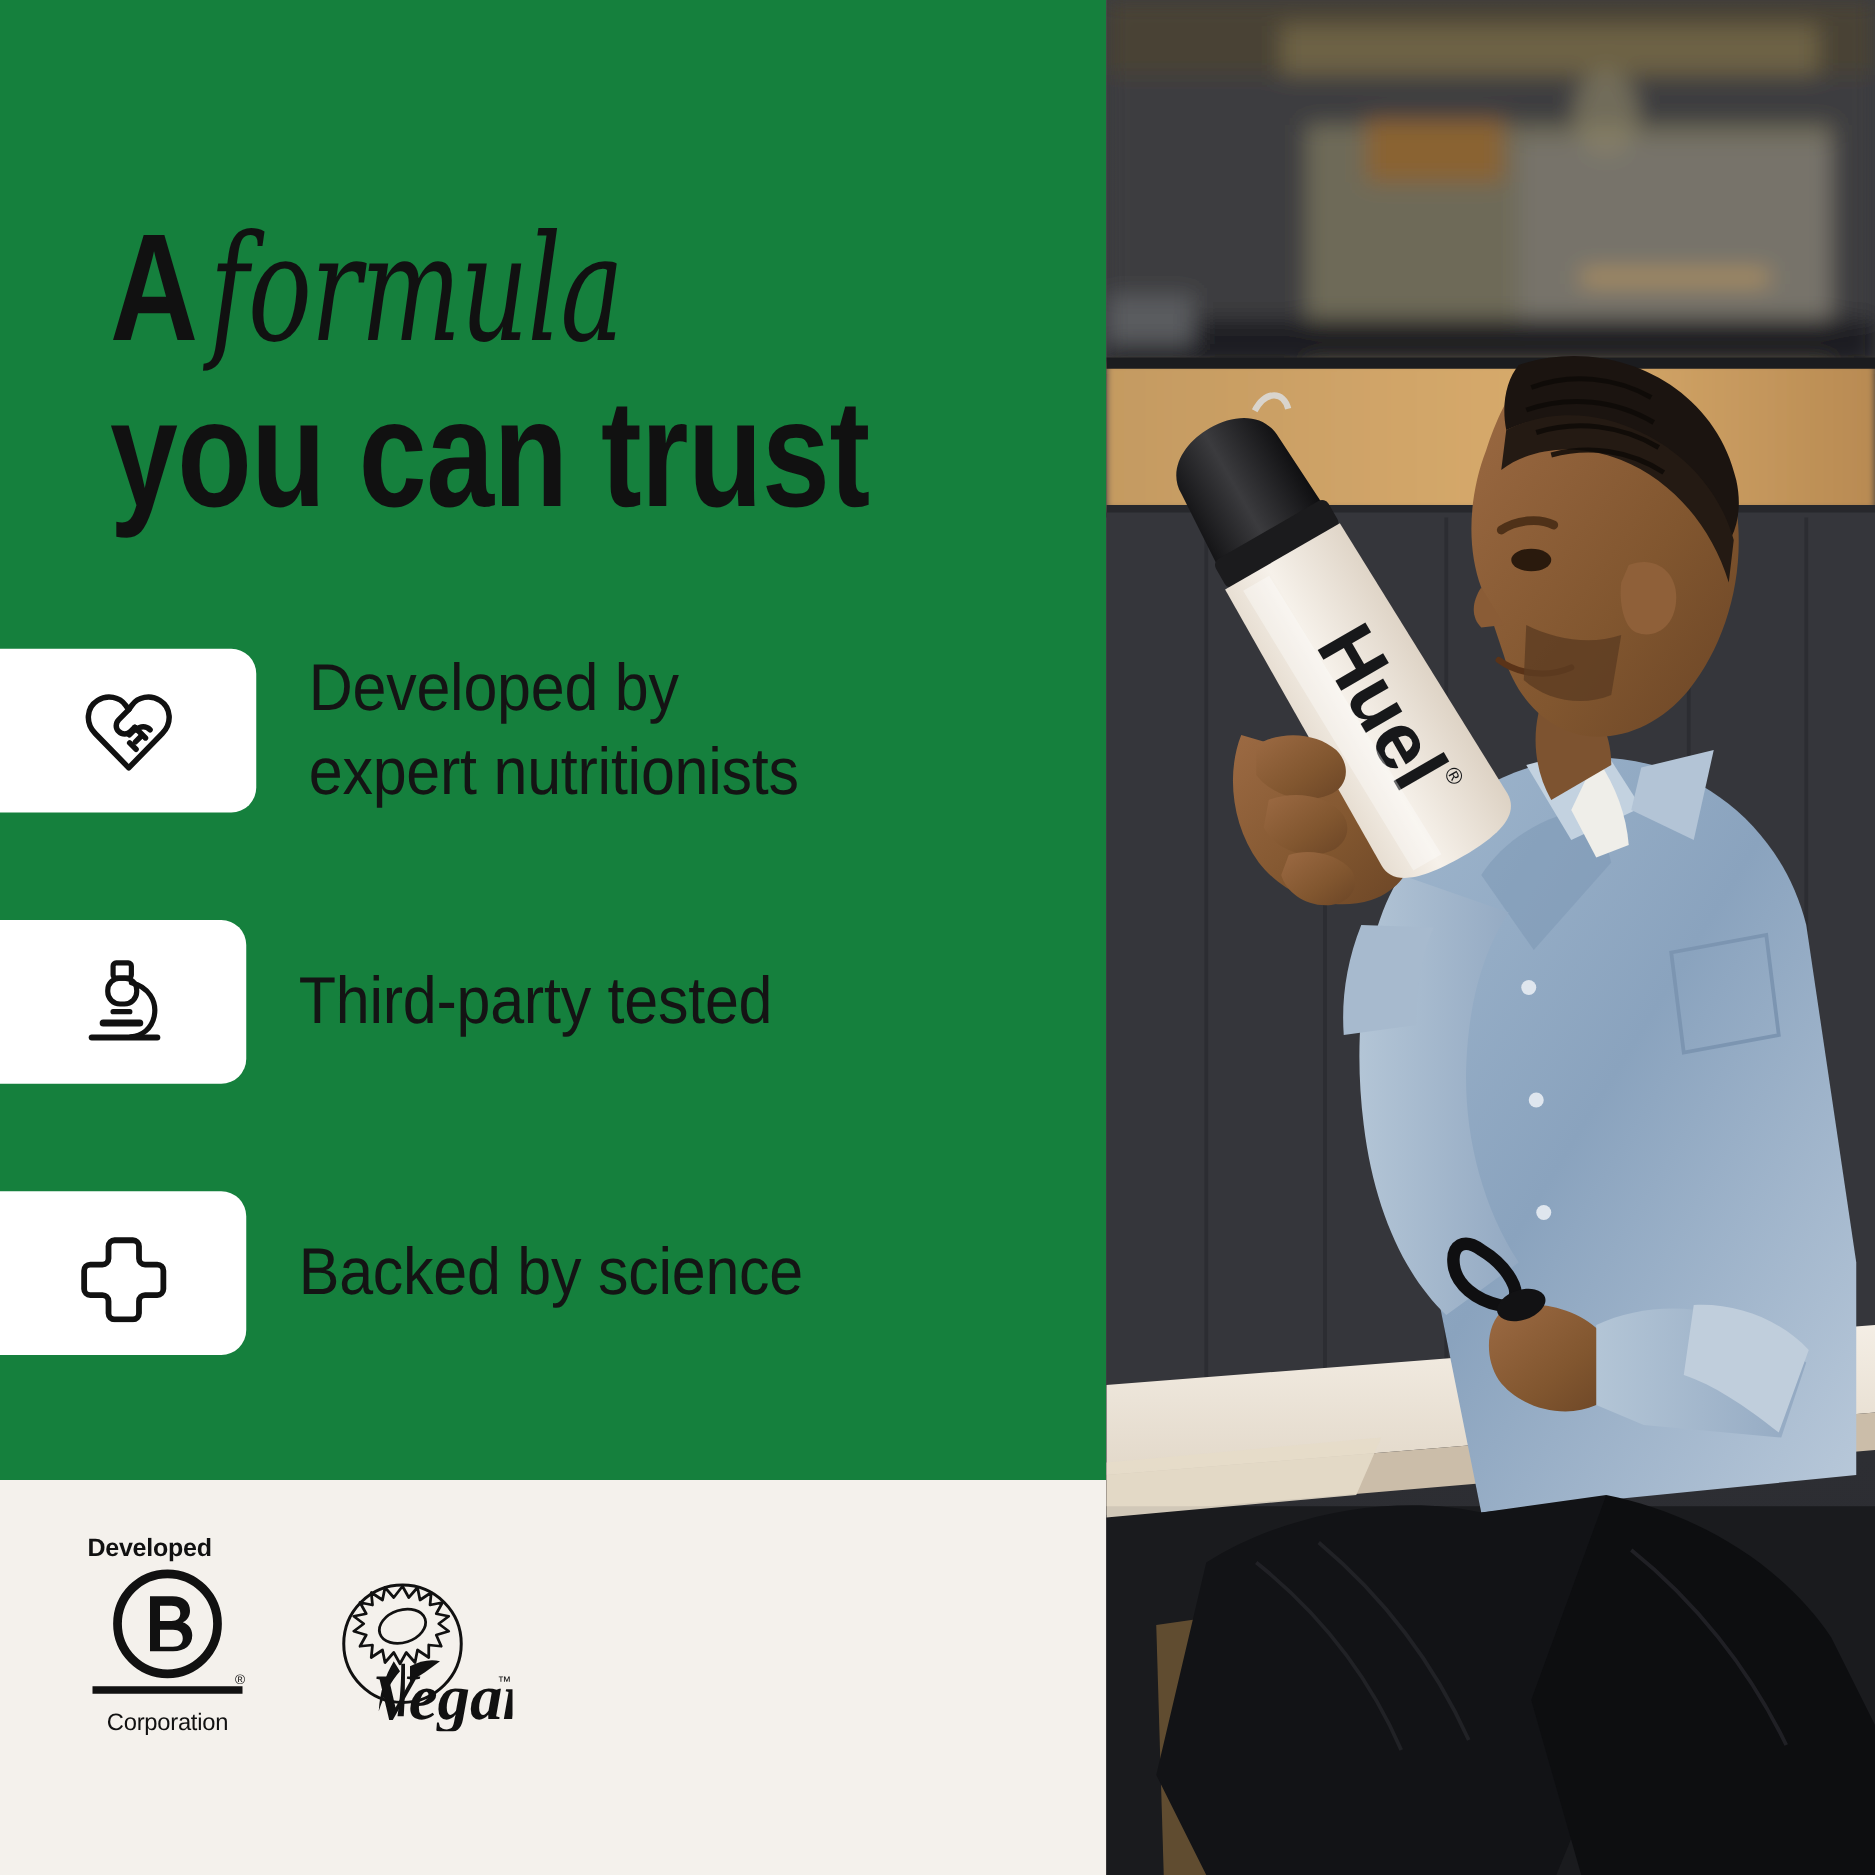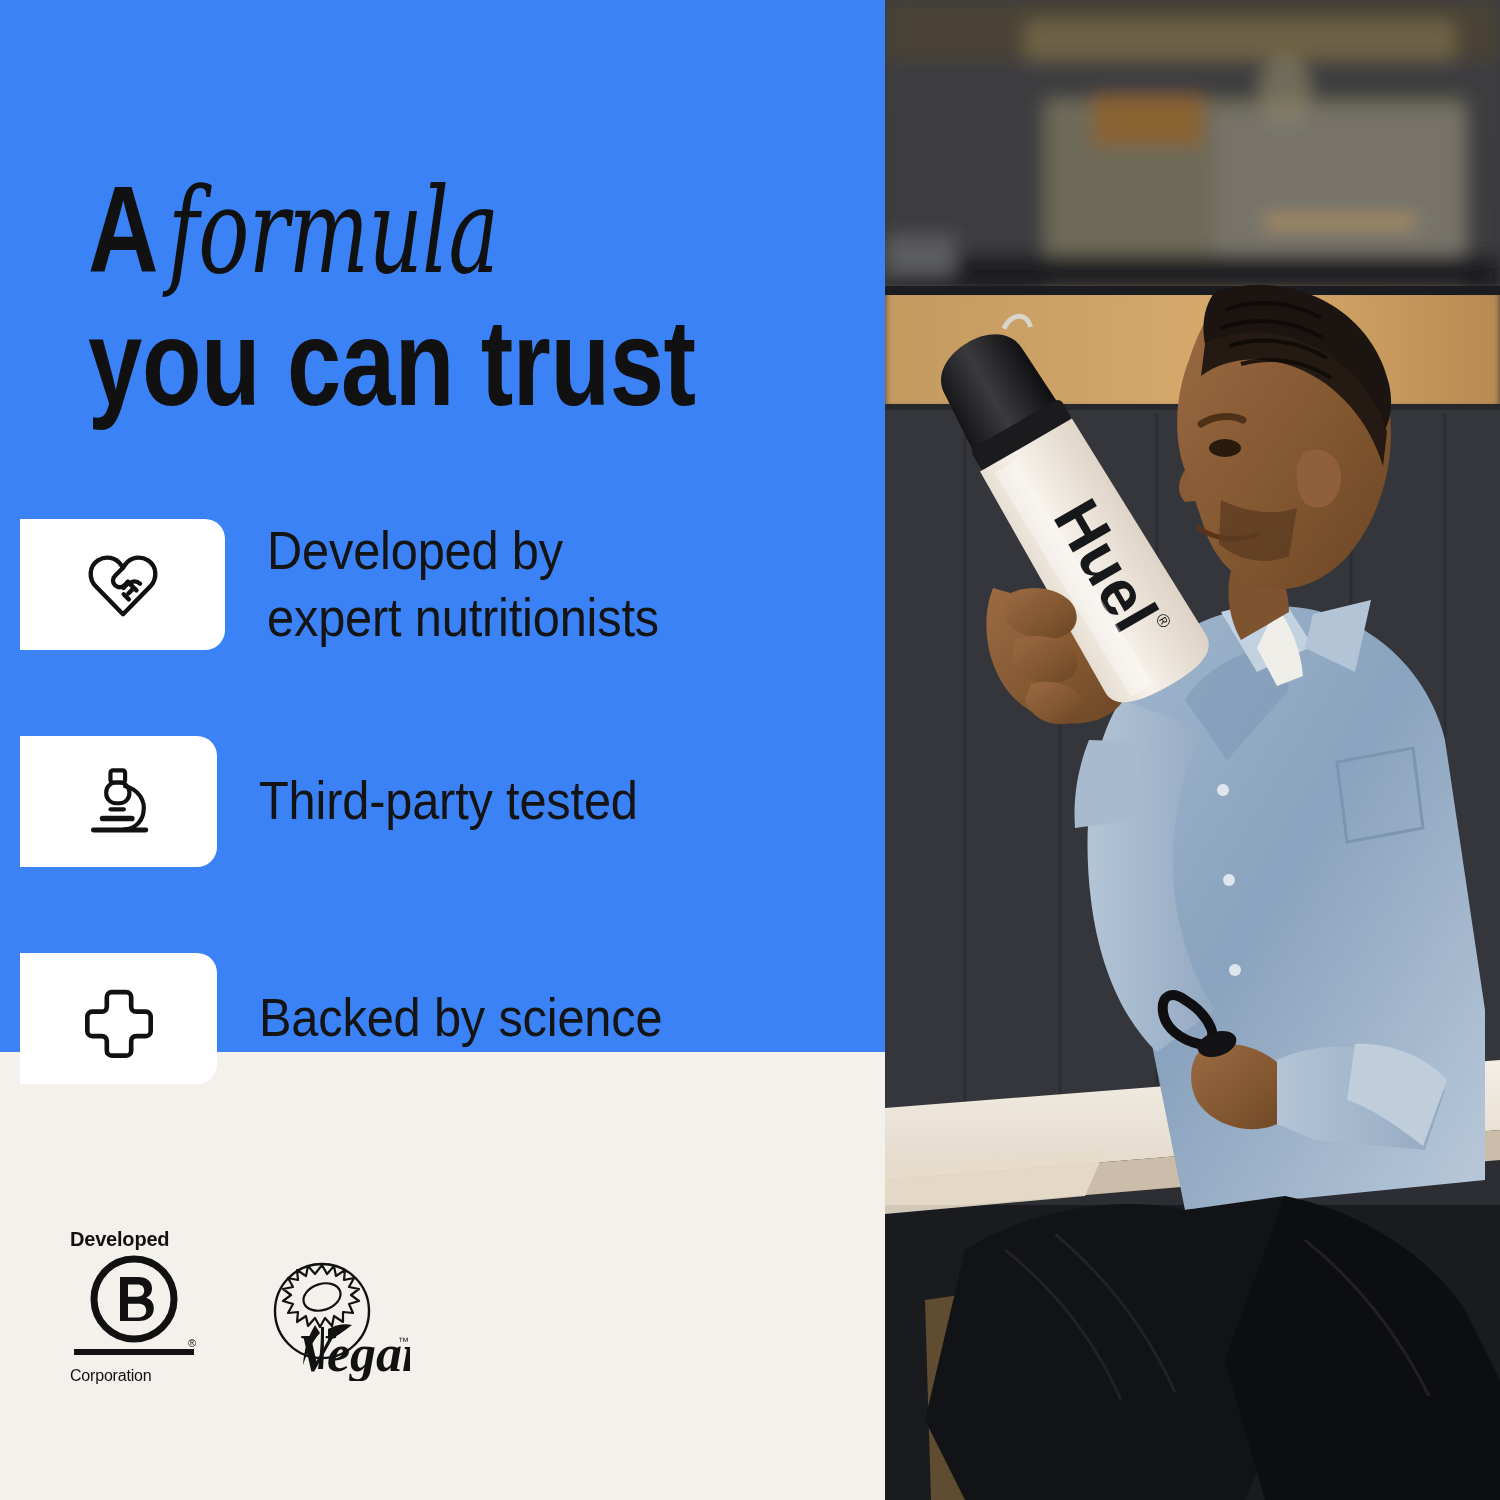--- a/index.html
+++ b/index.html
@@ -19,22 +19,22 @@
     height: 1500px;
     overflow: hidden;
     background: #F4F1EC;
     display: flex;
   }
 
   
   .left-panel {
     position: relative;
     width: 885px;
-    height: 1052px;
-    background: #3b82f6;
+    height: 1184px;
+    background: #15803d;
     flex: 0 0 885px;
   }
 
   .headline {
     position: absolute;
     left: 88px;
     top: 150px;
     width: 780px;
     color: #111111;
     line-height: 0.97;
@@ -59,21 +59,20 @@
     letter-spacing: -1px;
     padding-left: 12px;
   }
 
   
   .features {
     position: absolute;
     left: 0;
     top: 512px;
     width: 885px;
-    padding-left: 20px;
   }
   .feature-row {
     position: relative;
     display: flex;
     align-items: center;
     height: 145px;
     margin-bottom: 72px;
   }
   .feature-card {
     position: relative;
@@ -124,24 +123,24 @@
     color: #111111;
   }
   .badge-bcorp .bc-top {
     font-size: 20px;
     font-weight: 700;
     letter-spacing: -0.2px;
     text-align: left;
     margin-bottom: 4px;
   }
   .badge-bcorp .bc-bottom {
-    font-size: 16px;
+    font-size: 19px;
     font-weight: 400;
     letter-spacing: -0.2px;
-    text-align: left;
+    text-align: center;
     margin-top: 4px;
   }
   .badge-bcorp .bc-mark { display: block; }
 
   .badge-vegan { width: 150px; }
   .badge-gf { width: 118px; text-align: center; }
   .badge-gf .gf-text {
     font-size: 17px;
     font-weight: 700;
     letter-spacing: 0.6px;

